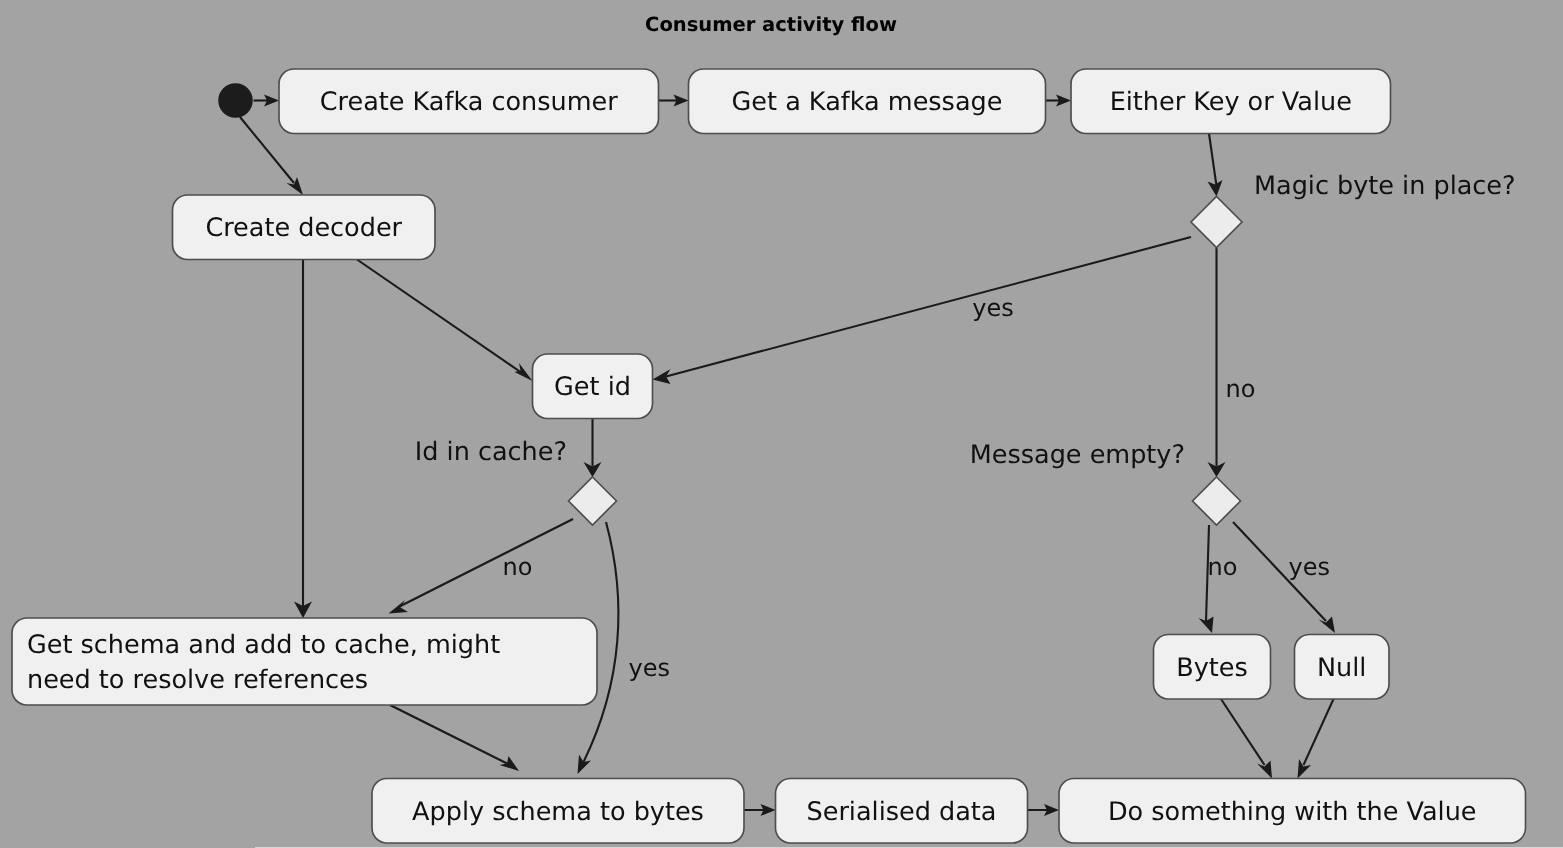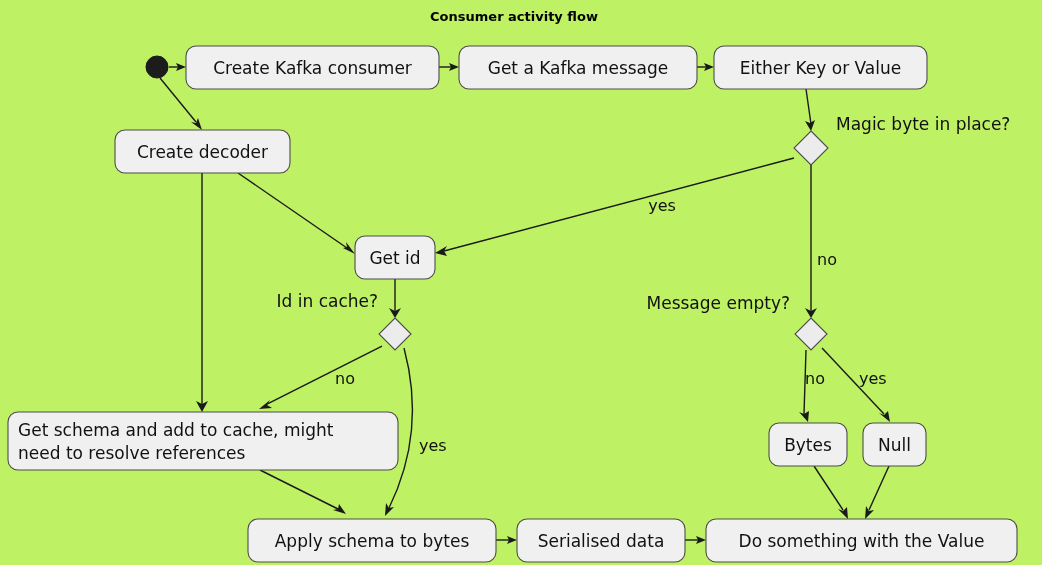--- a/index.html
+++ b/index.html
@@ -11,21 +11,21 @@
   body {
     font-family: "DejaVu Sans", "Liberation Sans", sans-serif;
     width: 1042px;
     height: 565px;
     overflow: hidden;
   }
   #diagram-root {
     position: relative;
     width: 1042px;
     height: 565px;
-    background: #bef264;
+    background: #a3a3a3;
   }
   #diagram-svg {
     position: absolute;
     left: 0;
     top: 0;
     width: 1042px;
     height: 565px;
     display: block;
   }
   .diagram-title {

